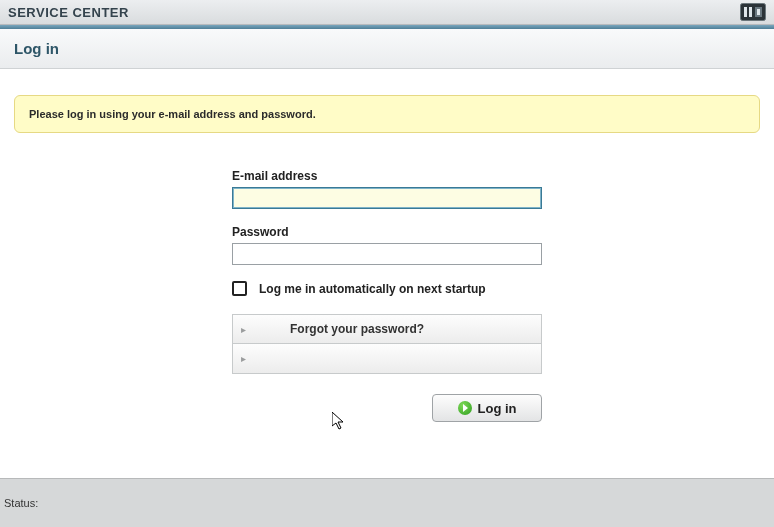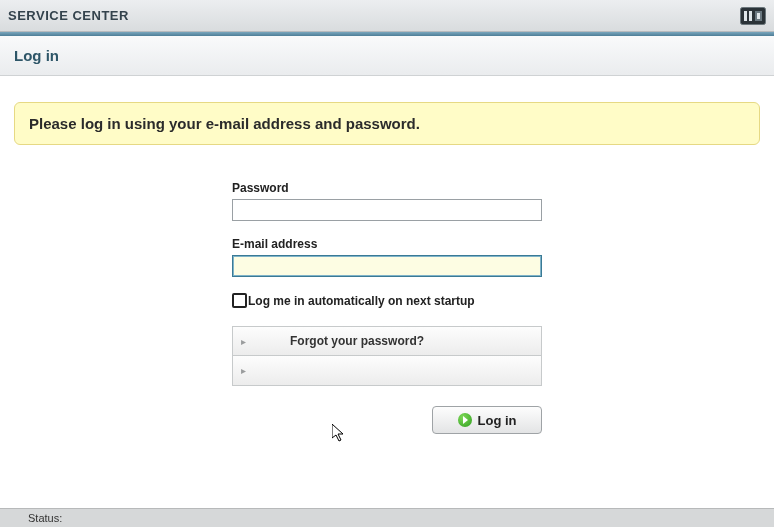--- a/index.html
+++ b/index.html
@@ -7,21 +7,21 @@
       font-family: "Lucida Grande", "Segoe UI", Tahoma, Arial, sans-serif;
       font-size: 12px;
       width: 774px;
       height: 527px;
       background: #ffffff;
       overflow: hidden;
       position: relative;
       color: #222;
     }
     .titlebar {
-      height: 32px;
+      height: 25px;
       background: linear-gradient(#eceef0, #d9dcde);
       border-bottom: 1px solid #b7babd;
       display: flex;
       align-items: center;
       justify-content: space-between;
       padding: 0 8px;
     }
     .titlebar .title {
       font-size: 13px;
       font-weight: bold;
@@ -53,21 +53,21 @@
       color: #2e5668;
     }
     .content {
       padding: 26px 14px 0 14px;
     }
     .notice {
       background: #fffcc7;
       border: 1px solid #e6d984;
       border-radius: 6px;
       padding: 12px 14px;
-      font-size: 15px;
+      font-size: 11px;
       font-weight: bold;
       color: #2b2b2b;
     }
     .form-wrap {
       width: 310px;
       margin: 36px auto 0 auto;
     }
     .label {
       font-size: 12px;
       font-weight: bold;
@@ -86,21 +86,21 @@
     }
     .field.focused {
       background: #fdfde3;
       border: 1px solid #3a7a95;
       box-shadow: 0 0 0 1px #7fb3c9 inset;
     }
     .field-row { margin-bottom: 16px; }
     .checkbox-row {
       display: flex;
       align-items: center;
-      gap: 1px;
+      gap: 12px;
       margin: 12px 0 18px 0;
     }
     .checkbox {
       width: 15px;
       height: 15px;
       border: 2px solid #222;
       border-radius: 2px;
       background: #fff;
       cursor: pointer;
       flex-shrink: 0;
@@ -172,24 +172,24 @@
       color: #222;
     }
     .cursor {
       position: absolute;
       left: 100px; top: 18px;
       pointer-events: none;
     }
     .statusbar {
       position: absolute;
       left: 0; right: 0; bottom: 0;
-      height: 19px;
+      height: 49px;
       background: #d6d8d9;
       border-top: 1px solid #b7b9ba;
-      padding: 2px 28px;
+      padding: 2px 4px;
       font-size: 11px;
       color: #333;
       display: flex;
       flex-direction: column;
       justify-content: center;
     }
     .statusbar .sv { font-weight: bold; }
   </style>
 </head>
 <body>
@@ -214,27 +214,27 @@
 </div>
 
 <div class="content">
   <div class="notice">
     <span>Please log in using your e-mail address and password.</span>
   </div>
 
   <div class="form-wrap">
 
     <div class="field-row">
+      <label class="label">E-mail address</label>
+      <input type="text" class="field focused" value="" style="">
+    </div>
+
+    <div class="field-row">
       <label class="label">Password</label>
       <input type="password" class="field" value="" style="">
-    </div>
-
-    <div class="field-row">
-      <label class="label">E-mail address</label>
-      <input type="text" class="field focused" value="" style="">
     </div>
 
     <div class="checkbox-row">
       <span class="checkbox"></span>
       <span class="checkbox-label">Log me in automatically on next startup</span>
     </div>
 
     <div class="linkbar">
       <span class="chev">▸</span>
       <span class="lbl">Forgot your password?</span>

